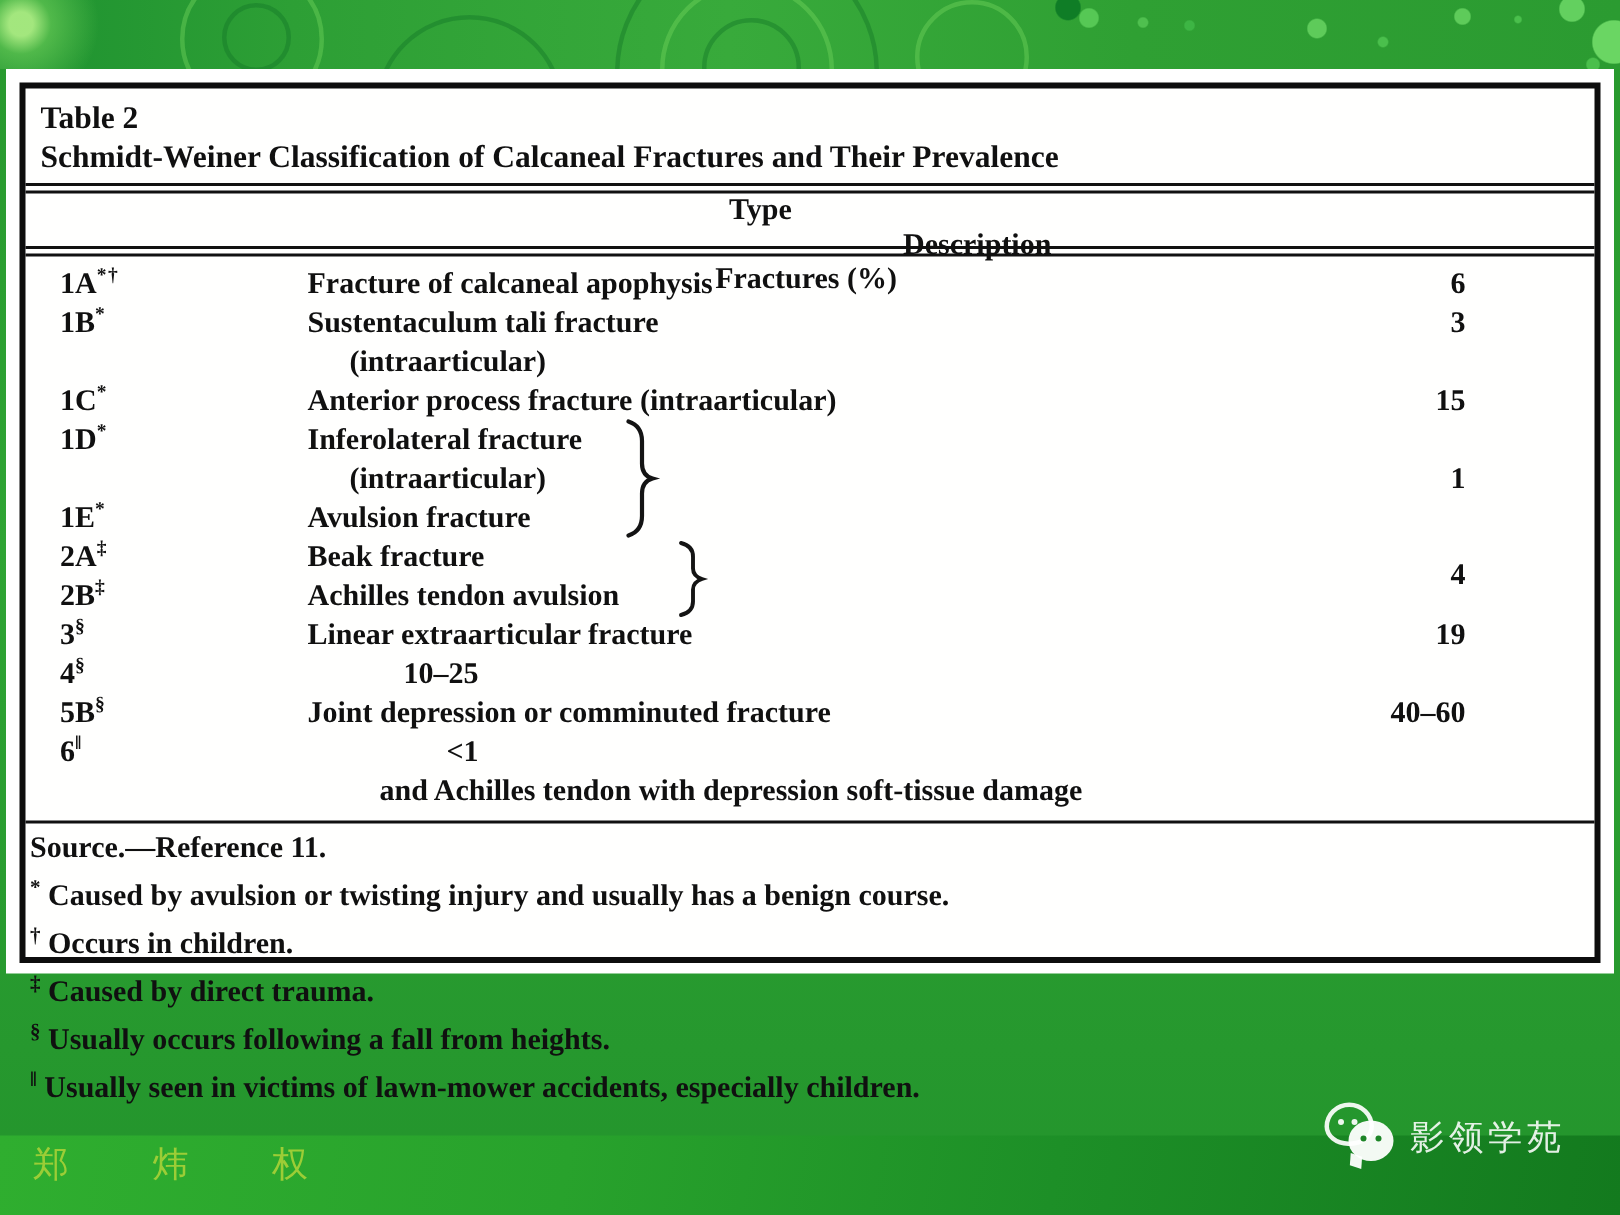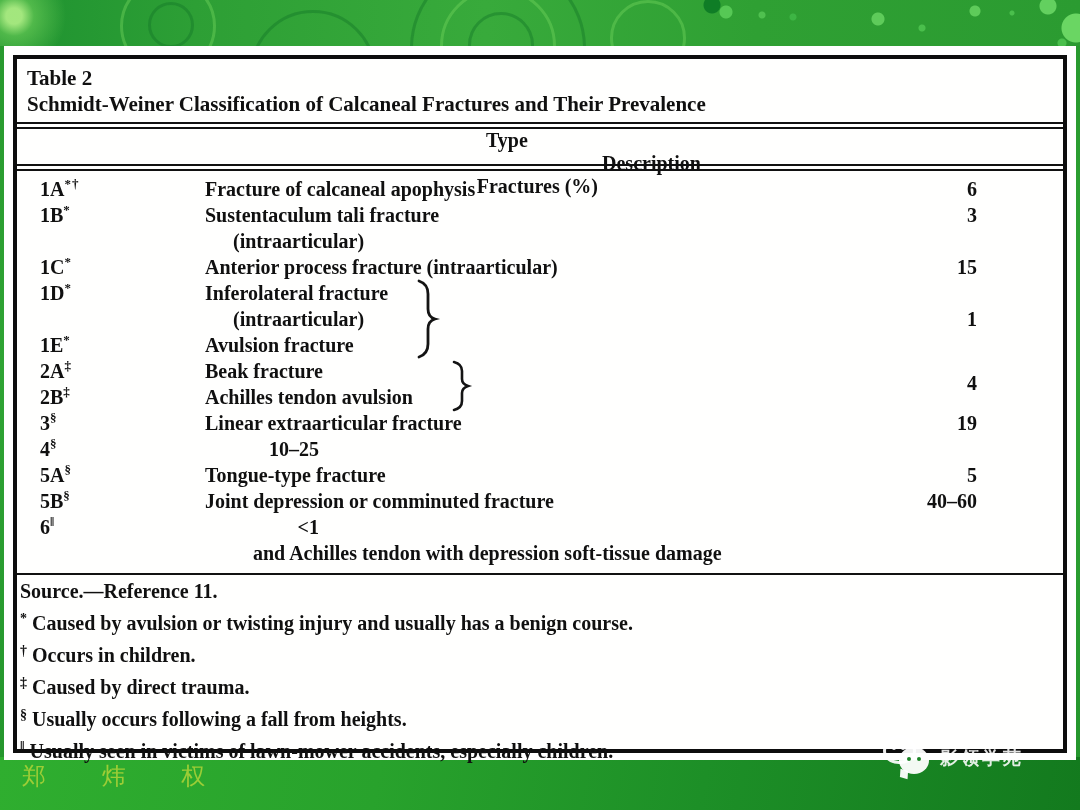--- a/index.html
+++ b/index.html
@@ -36,21 +36,21 @@
   .r4{left:120px;top:-22px;width:90px;height:90px;}
   .r5{left:148px;top:2px;width:40px;height:40px;}
   .r6{left:610px;top:0px;width:70px;height:70px;}
   .r7{left:250px;top:10px;width:120px;height:120px;}
   .bottom-band{
     position:absolute;left:0;top:757px;width:1080px;height:53px;
     background:linear-gradient(100deg,#2fae2f 0%, #28a22c 35%, #1d8f27 65%, #137a1e 100%);
   }
 
   
-  .panel-outer{position:absolute;left:4px;top:46px;width:1072px;height:714px;background:#ffffff;}
+  .panel-outer{position:absolute;left:4px;top:46px;width:1072px;height:603px;background:#ffffff;}
   .panel{
     position:absolute;left:9px;top:9px;right:9px;bottom:7px;
     border:4px solid #0d0d0d;background:#fffffe;color:#101010;
     font-weight:700;box-sizing:border-box;padding-top:6px;
   }
   .t-label{font-size:21px;line-height:26px;padding-left:10px;}
   .t-title{font-size:21px;line-height:26px;padding-left:10px;}
   .rule{height:2px;background:#111;}
   .rule-pair{margin-top:5px;}
   .rule-pair .rule + .rule{margin-top:3px;}
@@ -87,21 +87,21 @@
   .wm-icon{position:relative;width:50px;height:48px;flex:none;}
   .wm-b1{position:absolute;left:1px;top:1px;width:27px;height:23px;
     border:3px solid rgba(255,255,255,.92);border-radius:50% 50% 48% 48%/55% 55% 45% 45%;}
   .wm-b1 .eye{position:absolute;width:4px;height:4px;border-radius:50%;background:rgba(255,255,255,.92);top:8px;}
   .wm-b1 .e1{left:6px;} .wm-b1 .e2{left:15px;}
   .wm-b2{position:absolute;left:17px;top:13px;width:30px;height:27px;background:rgba(255,255,255,.95);border-radius:50%;}
   .wm-b2 .eye{position:absolute;width:4px;height:4px;border-radius:50%;background:#1d8527;top:10px;}
   .wm-b2 .e1{left:8px;} .wm-b2 .e2{left:18px;}
   .wm-tail{position:absolute;left:18px;top:36px;width:8px;height:8px;background:rgba(255,255,255,.95);
     transform:rotate(18deg) skew(14deg);}
-  .wm-text{color:rgba(255,255,255,.88);font-size:18px;letter-spacing:3px;margin-left:8px;font-weight:700;
+  .wm-text{color:rgba(255,255,255,.88);font-size:23px;letter-spacing:3px;margin-left:8px;font-weight:400;
     font-family:"DejaVu Sans","Liberation Sans",sans-serif;}
 </style>
 </head>
 <body>
 
 <div class="stage">
 
   <div class="top-band">
     <div class="ring dark r1"></div>
     <div class="ring r2"></div>
@@ -195,25 +195,20 @@
           <div class="cell-type"><span>3</span><sup class="marks">§</sup></div>
           <div class="cell-desc">Linear extraarticular fracture</div>
           <div class="cell-prev">19</div>
         </div>
 
         <div class="line">
           <div class="cell-type"><span>4</span><sup class="marks">§</sup></div>
           <div class="cell-prev">10–25</div>
         </div>
 
-        <div class="line">
-          <div class="cell-type"><span>5A</span><sup class="marks">§</sup></div>
-          <div class="cell-desc">Tongue-type fracture</div>
-          <div class="cell-prev">5</div>
-        </div>
 
         <div class="line">
           <div class="cell-type"><span>5B</span><sup class="marks">§</sup></div>
           <div class="cell-desc">Joint depression or comminuted fracture</div>
           <div class="cell-prev">40–60</div>
         </div>
 
         <div class="line">
           <div class="cell-type"><span>6</span><sup class="marks">‖</sup></div>
           <div class="cell-prev">&lt;1</div>

